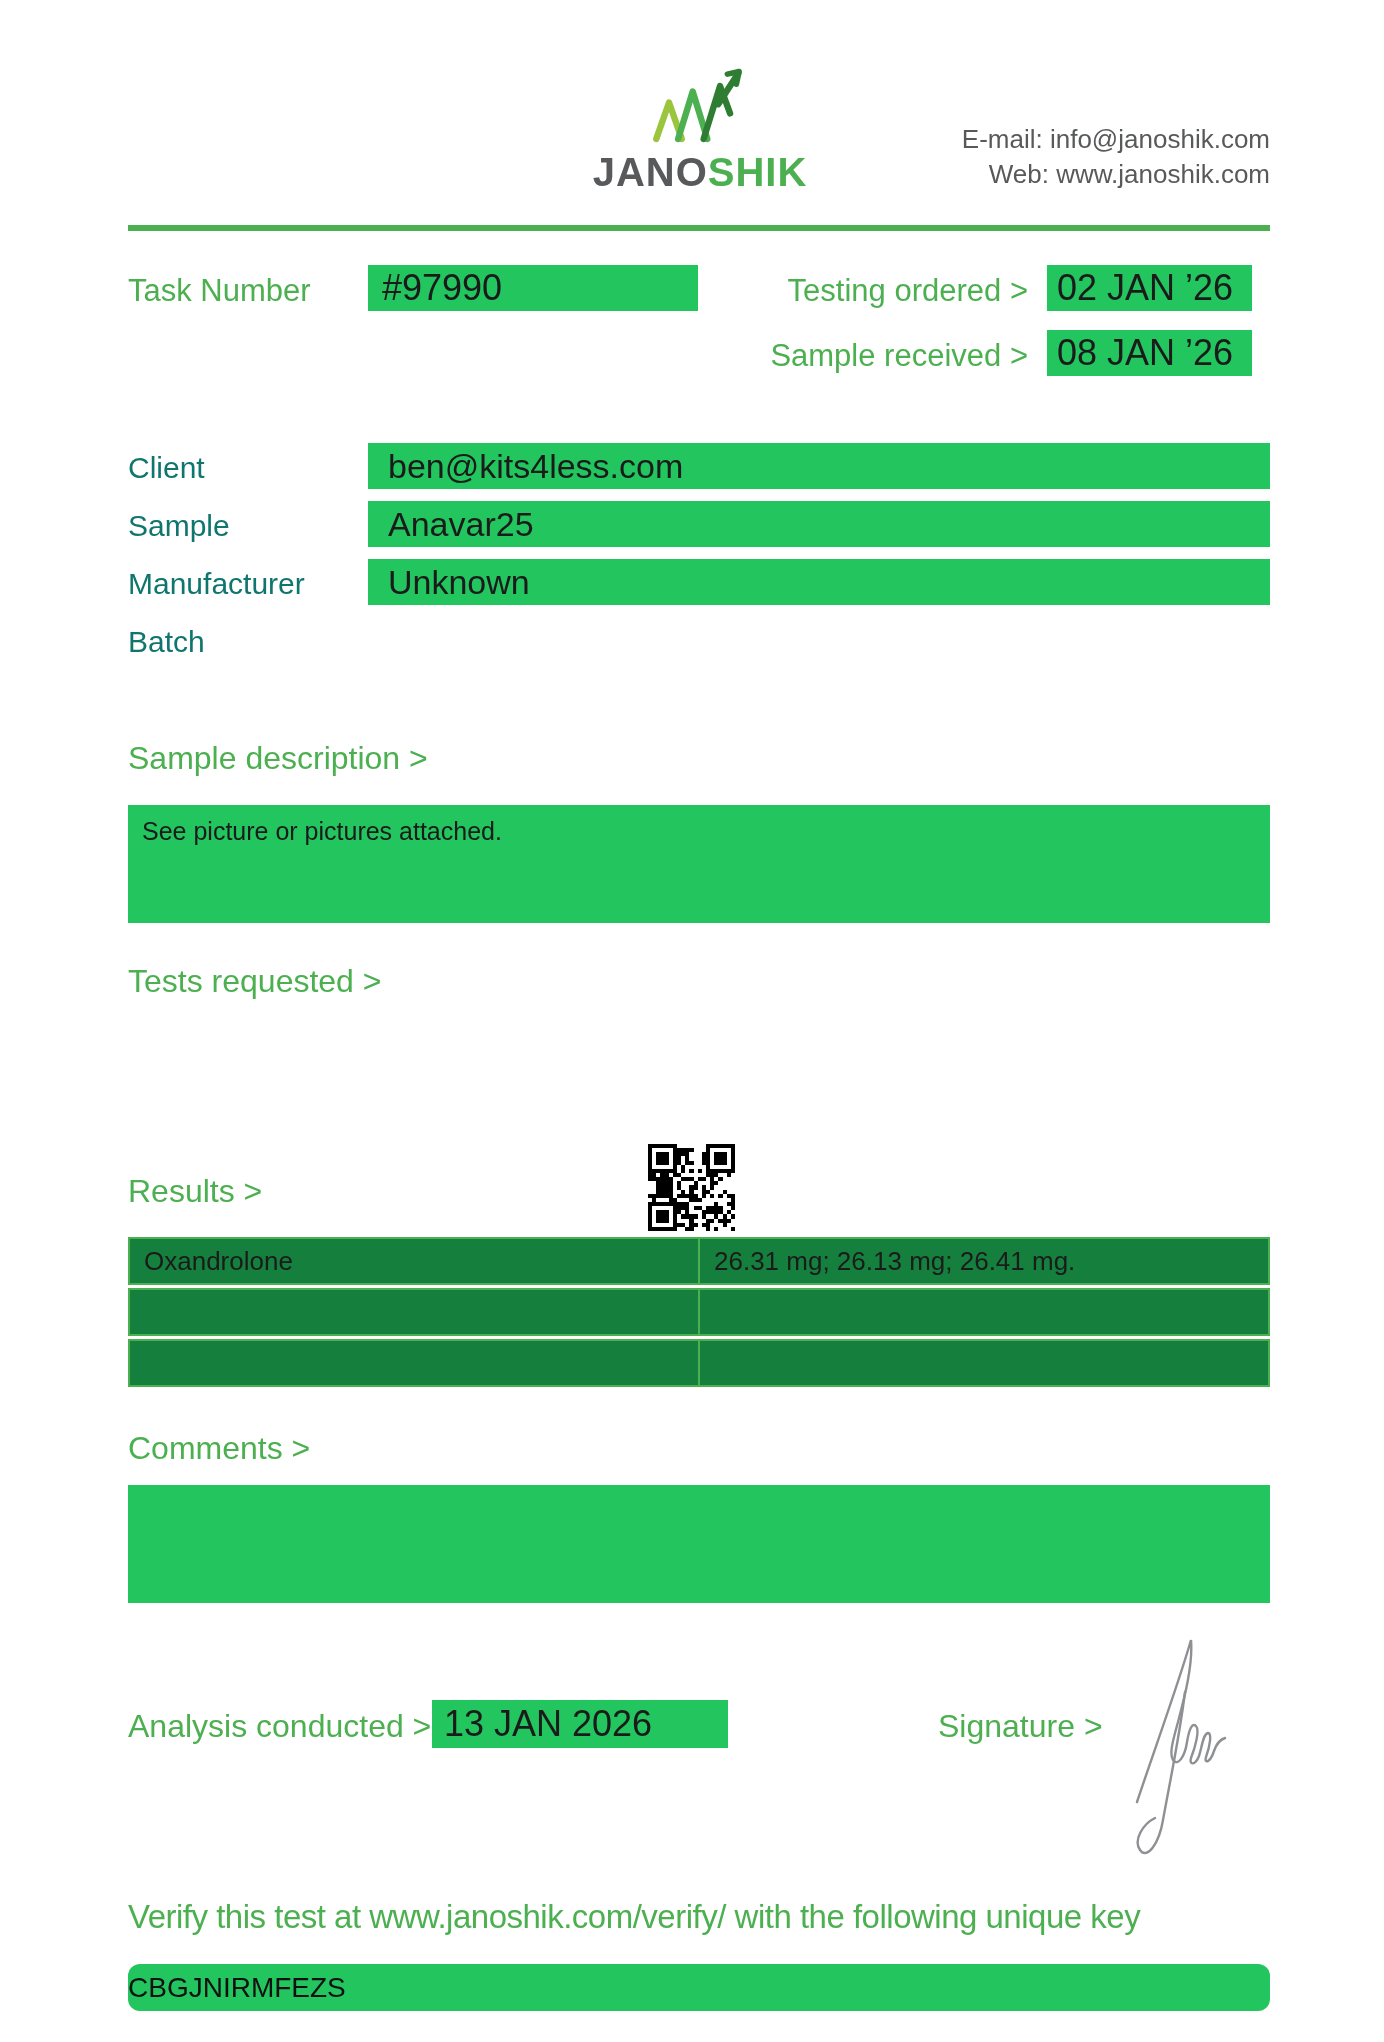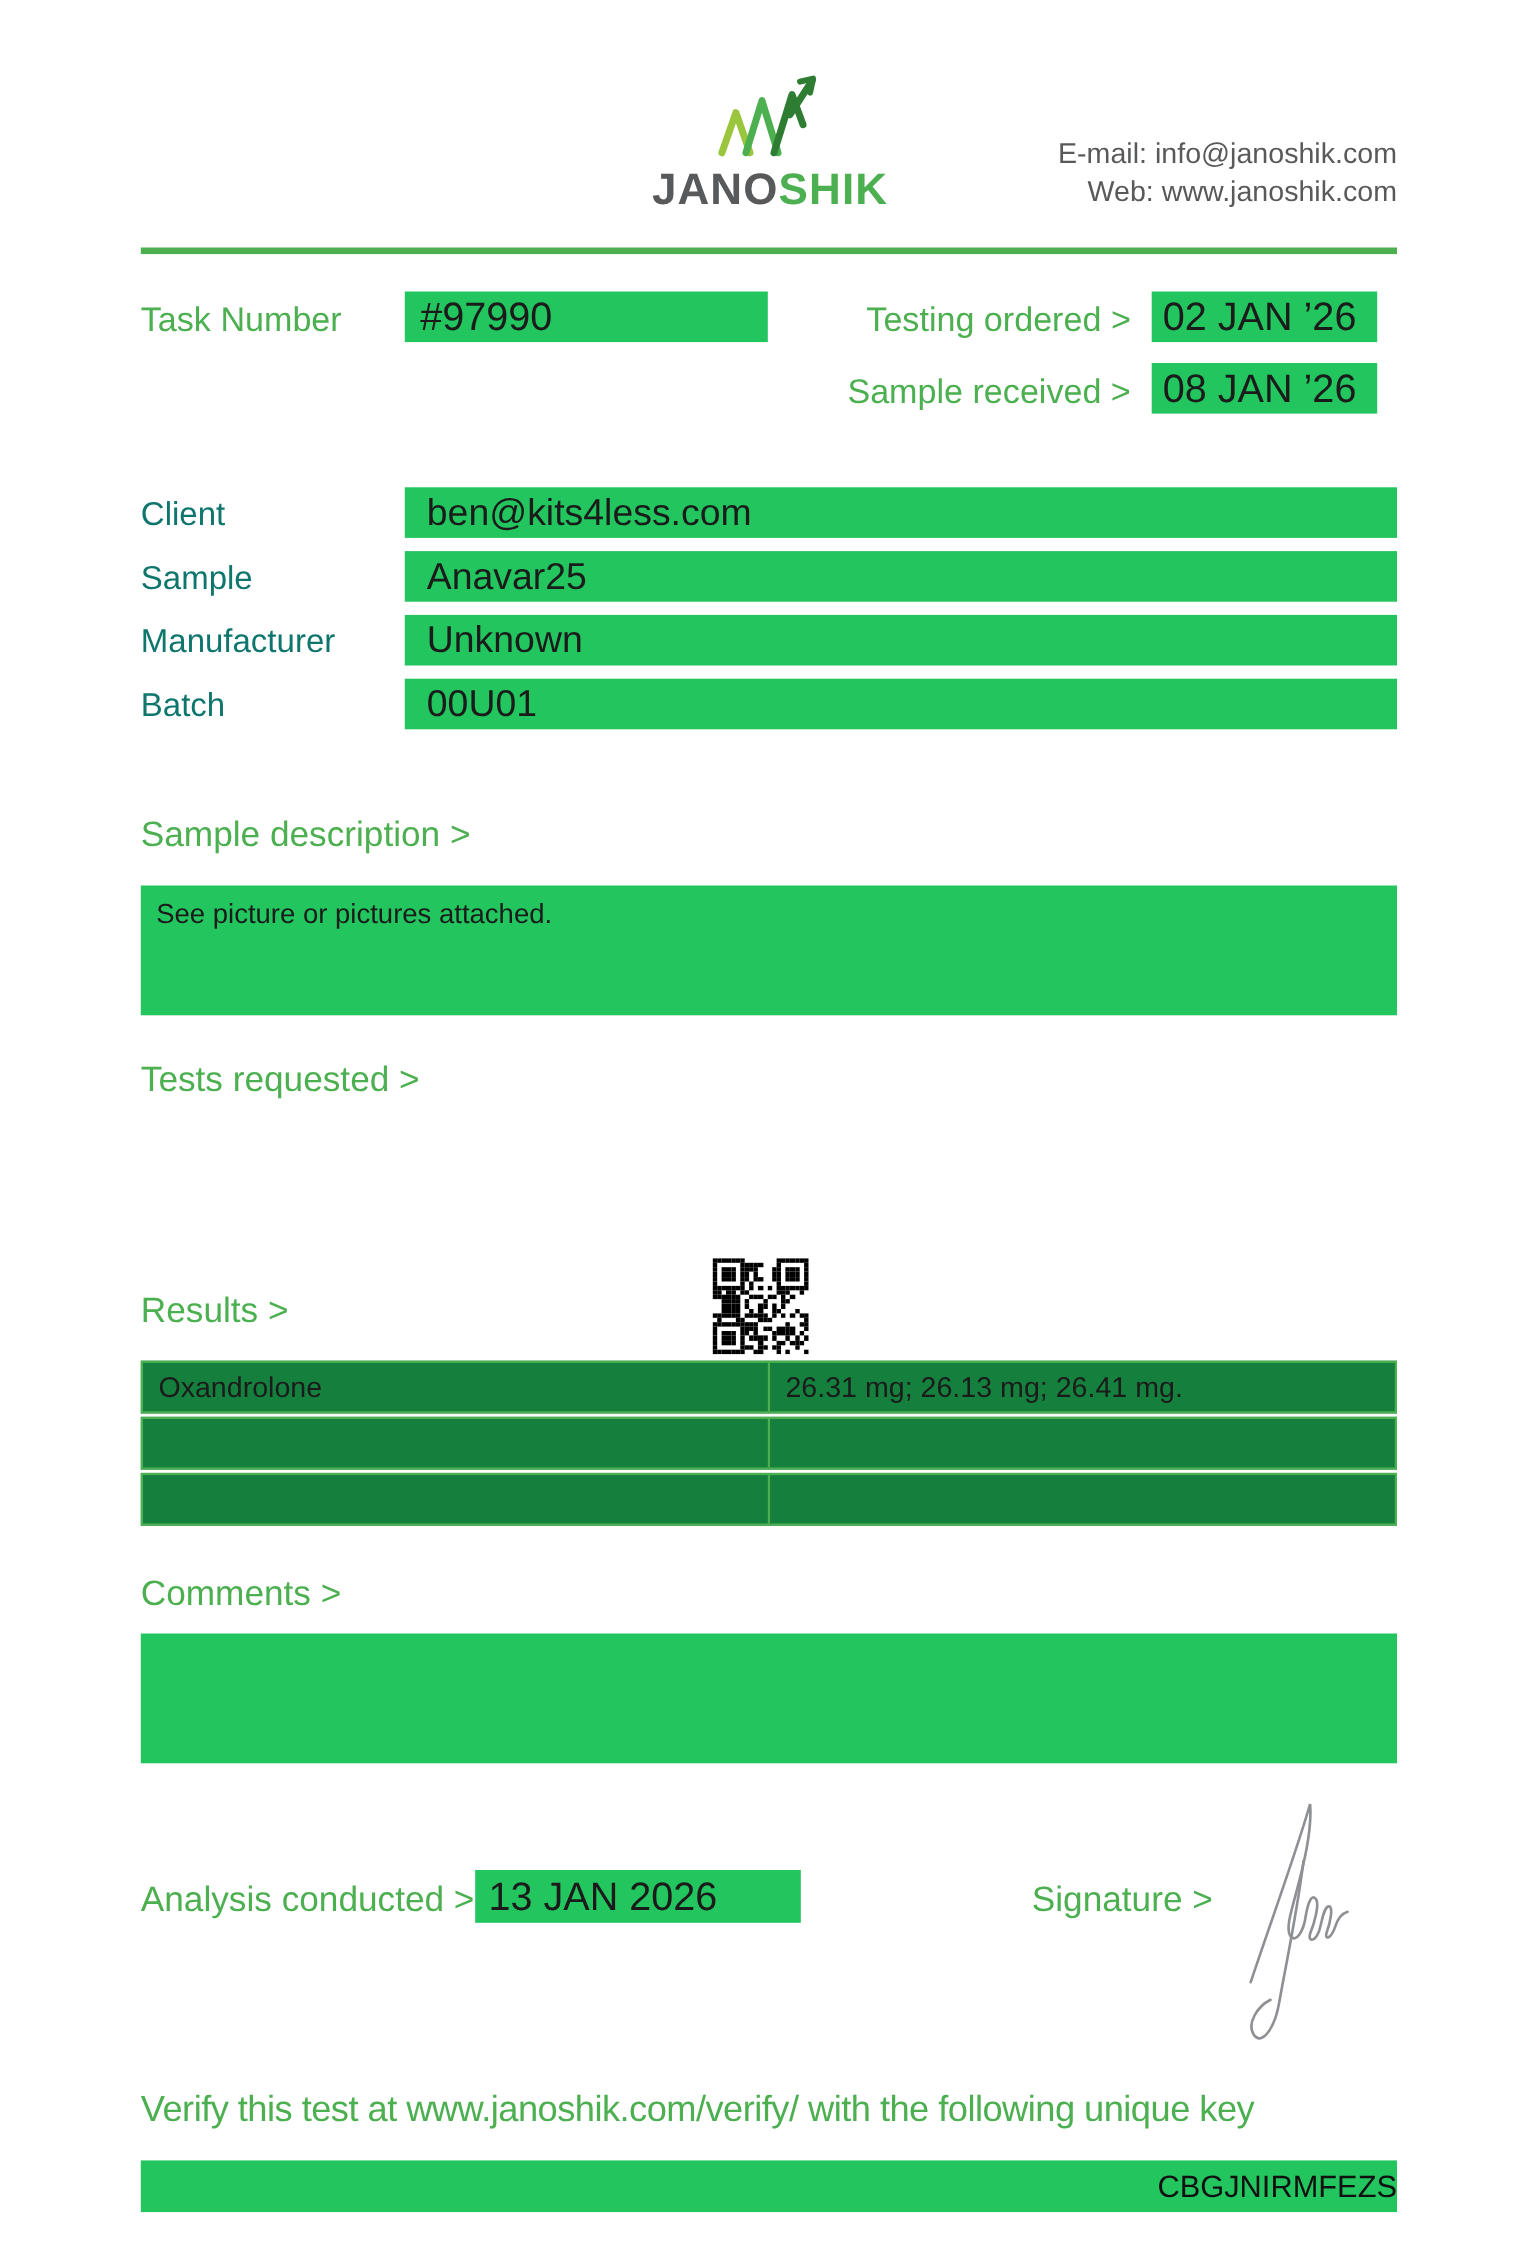--- a/index.html
+++ b/index.html
@@ -71,21 +71,21 @@
   
   .an-label { position:absolute; left:128px; top:1708px; font-size:32px; color:#4caf50; white-space:nowrap; }
   .an-box { position:absolute; left:432px; top:1700px; width:296px; height:48px; line-height:48px;
             padding-left:12px; font-size:36px; }
   .sig-label { position:absolute; left:938px; top:1708px; font-size:32px; color:#4caf50; white-space:nowrap; }
   .sig { position:absolute; left:1115px; top:1630px; }
 
   .verify { position:absolute; left:128px; top:1898px; width:1142px; font-size:33px; letter-spacing:-0.5px;
             color:#4caf50; white-space:nowrap; }
   .key-box { position:absolute; left:128px; top:1964px; width:1142px; height:47px; line-height:47px;
-             text-align:right; font-size:28px; color:#111; }
+             text-align:left; font-size:28px; color:#111;border-radius:12px; }
 </style>
 </head>
 <body>
 
 <div class="page">
 
 
   <div class="logo">
     <span>
       <svg width="110" height="82" viewBox="0 0 120 90" fill="none">
@@ -125,21 +125,20 @@
     <div class="frow">
       <div class="flabel">Sample</div>
       <div class="fbox gray-box">Anavar25</div>
     </div>
     <div class="frow">
       <div class="flabel">Manufacturer</div>
       <div class="fbox gray-box">Unknown</div>
     </div>
     <div class="frow">
       <div class="flabel">Batch</div>
-      <div class="fbox gray-box">00U01</div>
     </div>
   </div>
 
   <div class="sec-h" style="top:740px;">Sample description &gt;</div>
   <div class="sec-box gray-box" style="top:805px; height:118px;">See picture or pictures attached.</div>
 
   <div class="sec-h" style="top:963px;">Tests requested &gt;</div>
 
   <div class="sec-h" style="top:1173px;">Results &gt;</div>
   <div class="qr">

